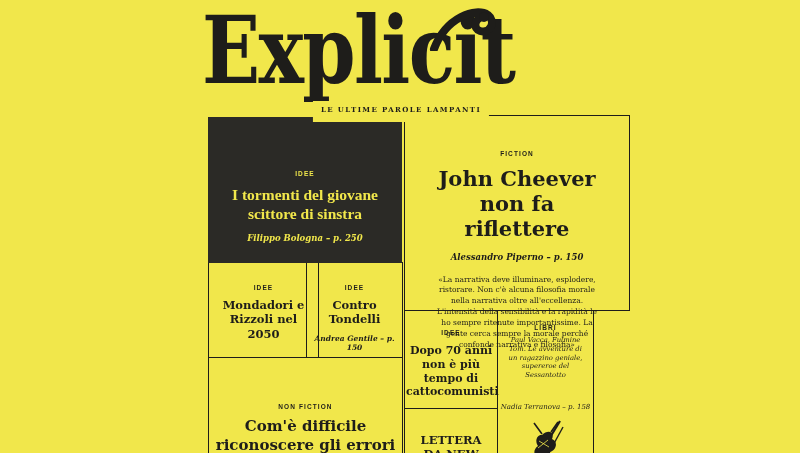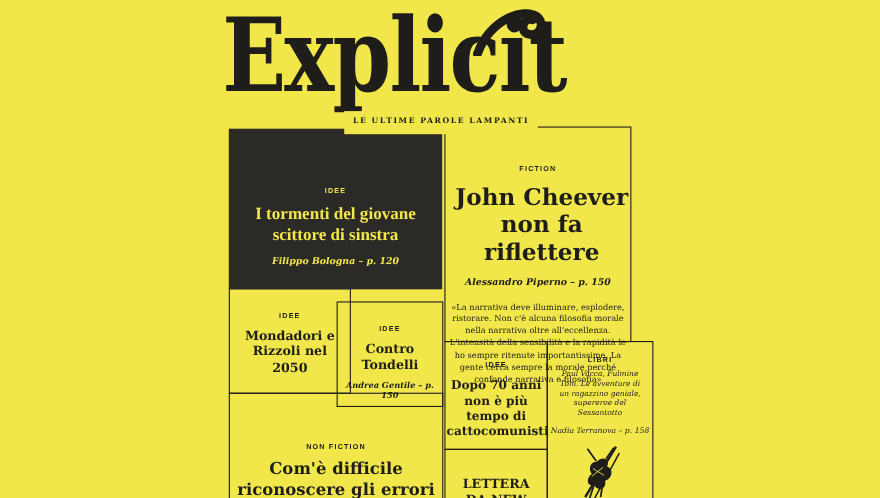--- a/index.html
+++ b/index.html
@@ -42,64 +42,64 @@
   .hl{font-family:"DejaVu Serif", serif;font-weight:bold;line-height:1.25;}
   .byline{font-style:italic;font-weight:bold;}
   
   .box-black{
     left:208px;top:117px;width:194px;height:146px;z-index:1;
     background:var(--panel);color:var(--accent);padding-top:53px;
   }
   .box-black .hl{font-size:15.5px;margin:8px auto 0;width:178px;font-family:Liberation Serif, serif;}
   .box-black .byline{font-size:8.5px;margin-top:9px;}
   
-  .box-cheever{left:404px;top:115px;width:170px;height:196px;padding-top:34px;}
+  .box-cheever{left:404px;top:115px;width:226px;height:196px;padding-top:34px;}
   .box-cheever .hl{font-size:21px;line-height:1.2;margin:9px auto 0;width:175px;}
   .box-cheever .byline{font-size:8.5px;margin-top:10px;}
   .quote{font-size:7.5px;line-height:1.45;width:164px;margin:13px auto 0;}
   
   .box-mondadori{left:208px;top:262px;width:111px;height:96px;padding-top:21px;}
-  .box-tondelli{left:306px;top:274px;width:97px;height:96px;padding-top:21px;}
+  .box-tondelli{left:306px;top:262px;width:97px;height:96px;padding-top:21px;}
   .box-mondadori .hl,.box-tondelli .hl{font-size:11.5px;margin:7px auto 0;width:88px;}
   .box-mondadori .byline,.box-tondelli .byline{font-size:7.5px;margin-top:7px;}
   
   .box-nonfiction{left:208px;top:357px;width:195px;height:120px;padding-top:45px;}
   .box-nonfiction .hl{font-size:15px;margin:7px auto 12px;width:180px;}
   
   .box-dopo{left:404px;top:310px;width:94px;height:99px;padding-top:18px;}
   .box-dopo .hl{font-size:11px;margin:8px auto 0;width:90px;}
   .box-dopo .byline{font-size:7.5px;margin-top:7px;}
   
   .box-lettera{left:404px;top:408px;width:94px;height:80px;padding-top:24px;}
   .box-lettera .hl{font-size:11.5px;text-transform:uppercase;margin:0 auto;width:82px;}
   
   .box-libri{left:497px;top:310px;width:97px;height:165px;padding-top:13px;}
   .book-title{font-style:italic;font-size:6.8px;line-height:1.3;width:82px;margin:5px auto 0;}
-  .book-byline{font-style:italic;font-size:7px;margin-top:8px;}
+  .book-byline{font-style:italic;font-size:7px;margin-top:23px;}
   .engraving{display:block;margin:6px auto 0;}
 </style>
 </head>
 <body>
 
 <div class="page">
 
   <div class="masthead">
     <h1>Explicit</h1>
   </div>
   <svg class="swash" width="72" height="46" viewBox="0 0 72 46">
     <path d="M6 44 C 18 12, 48 2, 60 10 C 68 16, 63 29, 52 26 C 45 24, 46 13, 55 12" fill="none" stroke="#1E1D1A" stroke-width="8" stroke-linecap="round"></path>
     <circle cx="56" cy="12" r="5" fill="#1E1D1A"></circle>
   </svg>
 
   <div class="tagline">LE ULTIME PAROLE LAMPANTI</div>
 
   <div class="box box-black">
     <div class="kicker">IDEE</div>
     <div class="hl">I tormenti del giovane scittore di sinstra</div>
-    <div class="byline">Filippo Bologna – p. 120</div>
+    <div class="byline">Filippo Bologna – p. 250</div>
   </div>
 
   <div class="box bordered box-cheever">
     <div class="kicker">FICTION</div>
     <div class="hl">John Cheever non fa riflettere</div>
     <div class="byline" style="font-size:8.5px;margin-top:10px;">Alessandro Piperno – p. 150</div>
     <div class="quote">«La narrativa deve illuminare, esplodere, ristorare. Non c'è alcuna filosofia morale nella narrativa oltre all'eccellenza. L'intensità della sensibilità e la rapidità le ho sempre ritenute importantissime. La gente cerca sempre la morale perché confonde narrativa e filosofia»</div>
   </div>
 
   <div class="box bordered box-mondadori">

